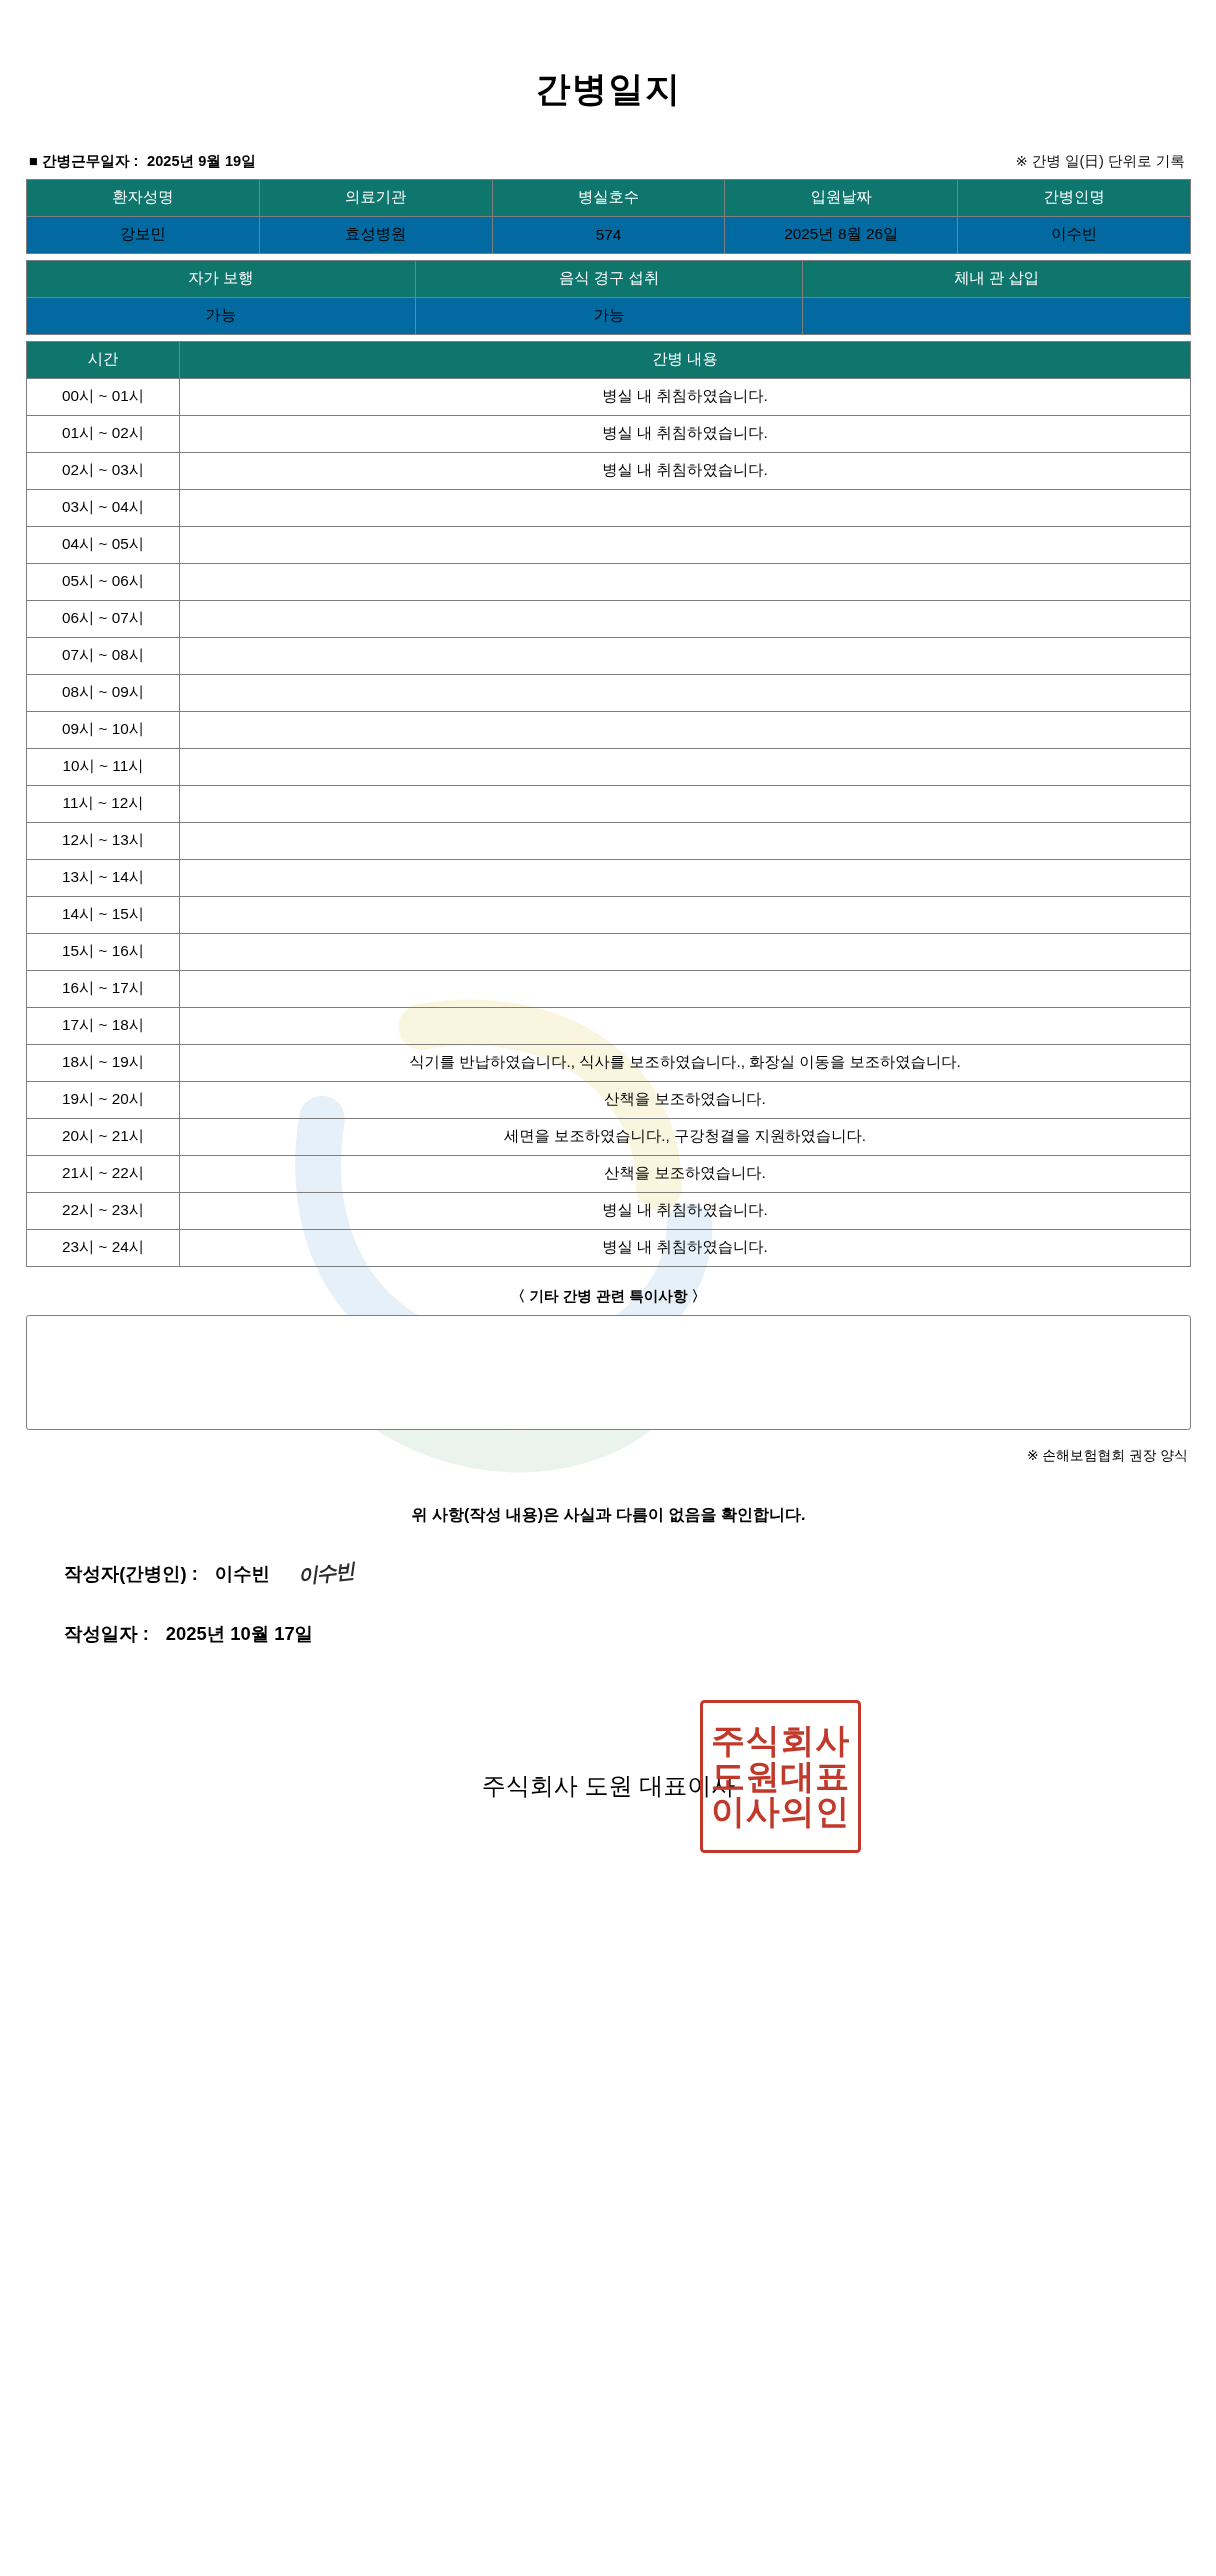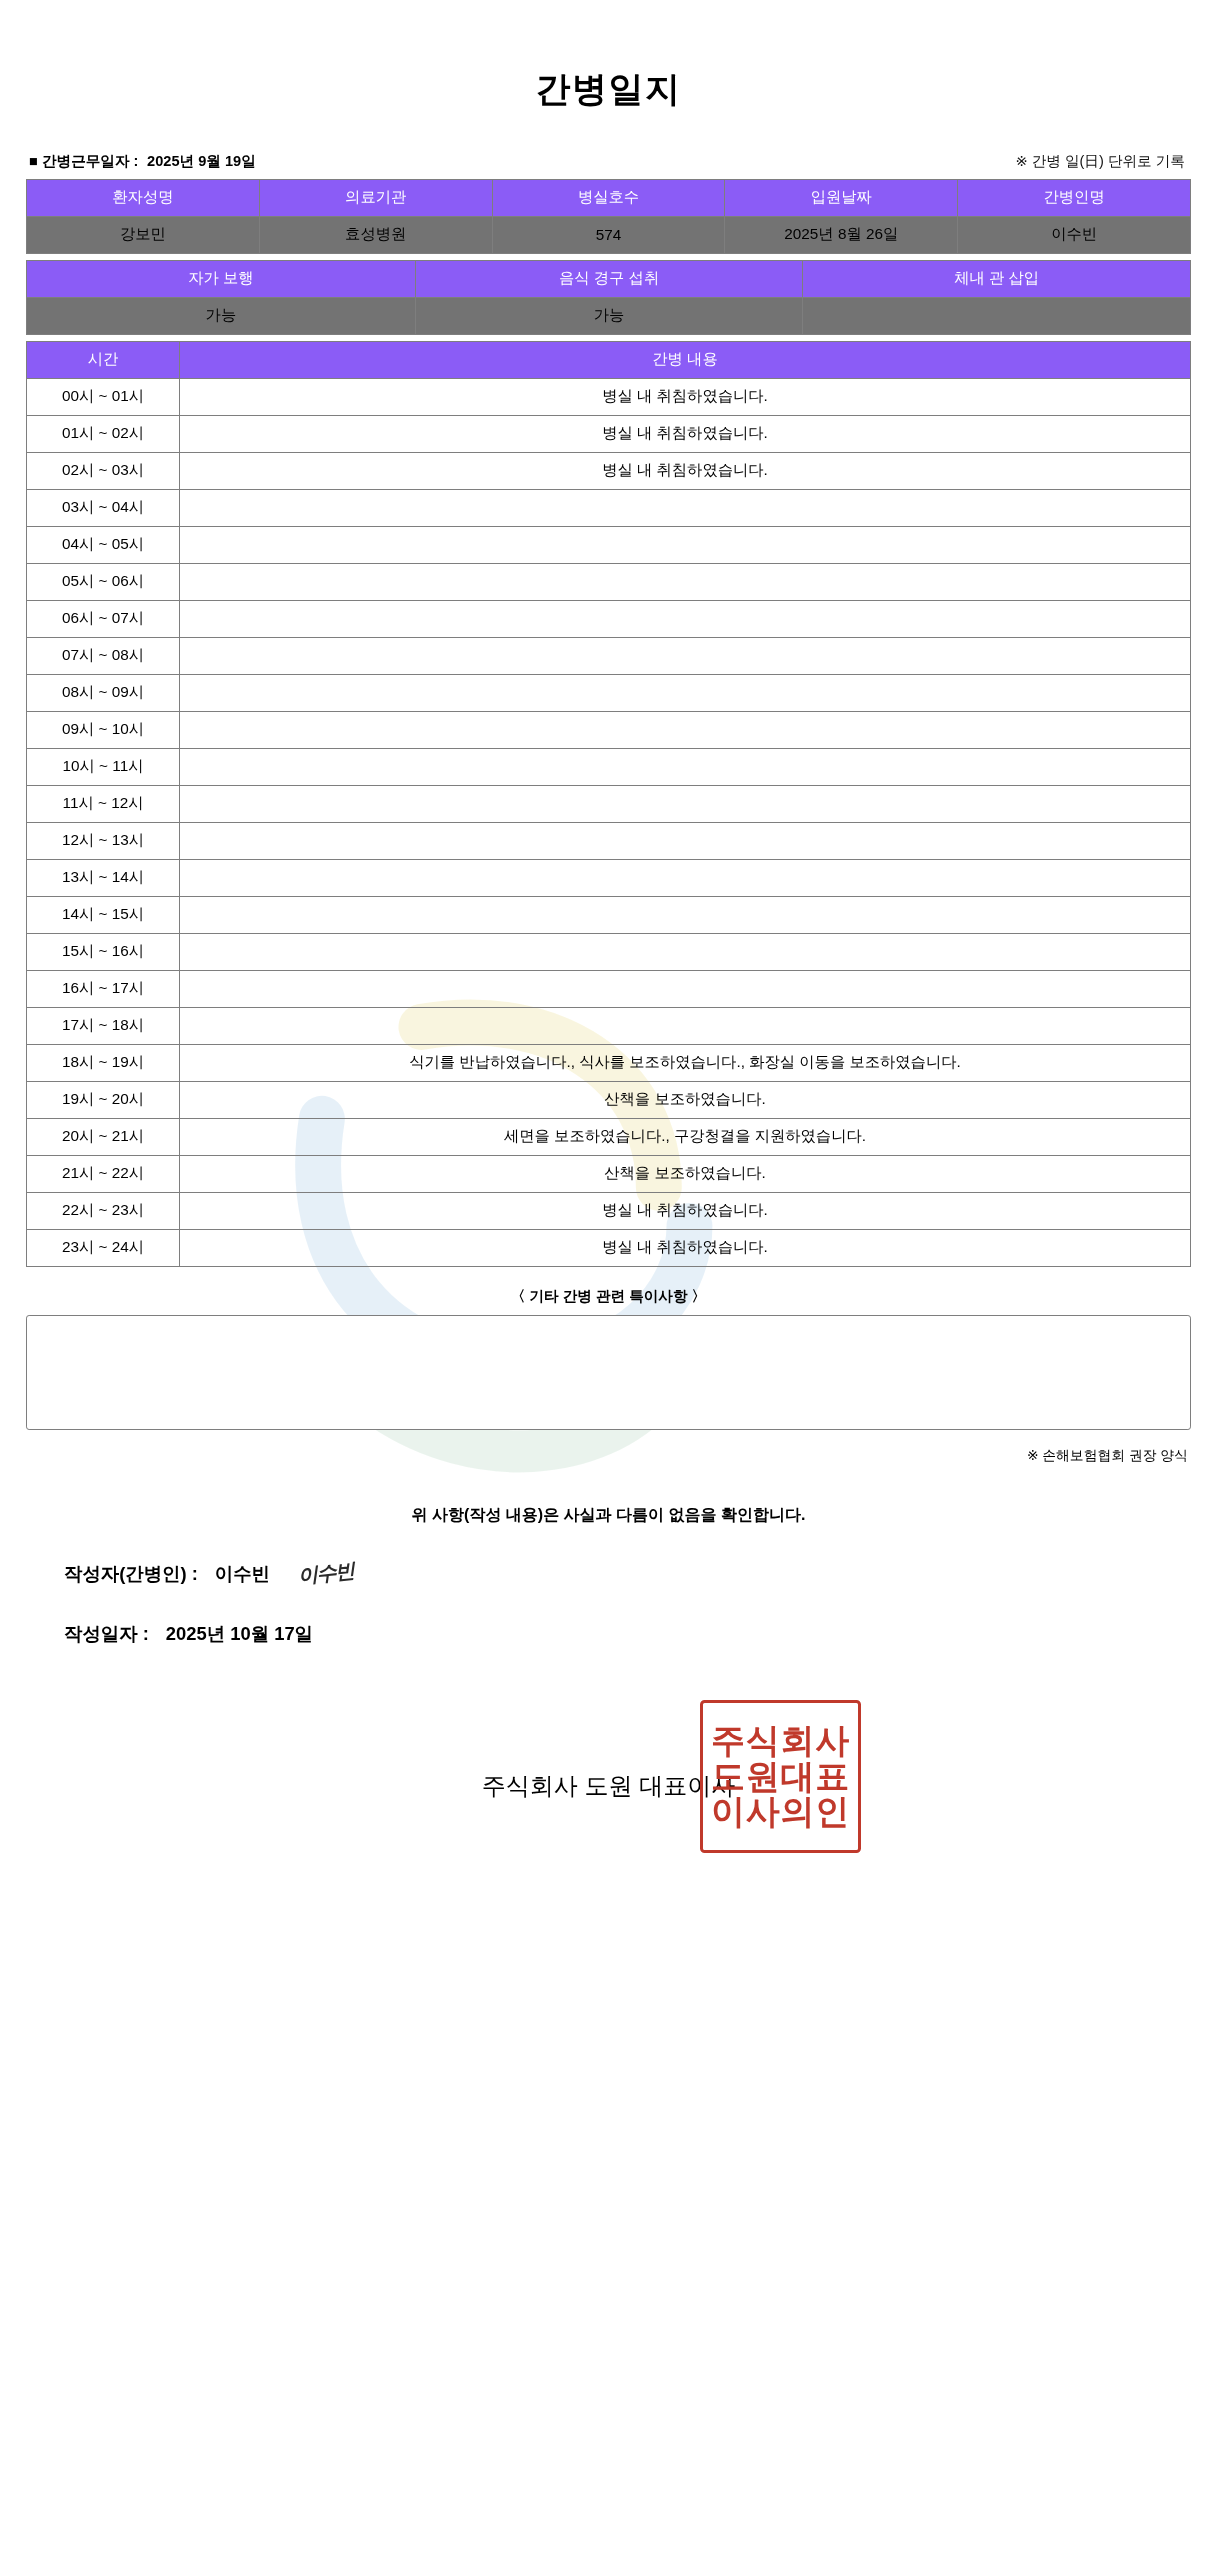--- a/index.html
+++ b/index.html
@@ -63,27 +63,27 @@
   .tbl { margin-top: 7.7px; }
   .tbl td, .tbl th {
     border: 0.8px solid #7e7e7e;
     text-align: center;
     font-size: 15.3px;
     font-weight: normal;
     padding: 0;
     height: 37px;
   }
   .hdr {
-    background: #8b5cf6;
+    background: #0f766e;
     color: #ffffff;
     font-weight: bold;
     font-size: 15.3px;
     height: 41px;
   }
-  .val-cell { background: #737373; height: 41px; }
+  .val-cell { background: #0369a1; height: 41px; }
 
   .tbl2 { margin-top: 6.1px; }
   .tbl3 { margin-top: 6.1px; }
 
   .time-col { width: 153px; }
   .time-cell {
     font-size: 14.6px;
     height: 40px;
   }
   .content-cell {

